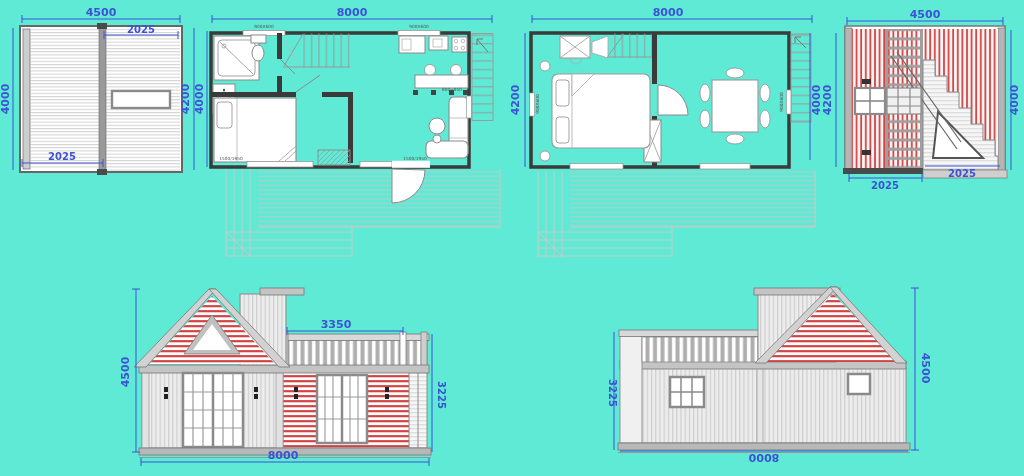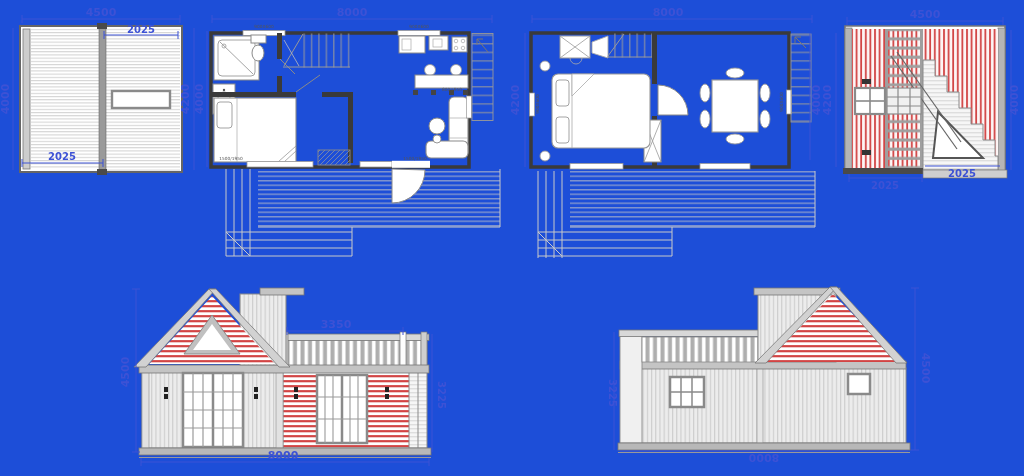--- a/index.html
+++ b/index.html
@@ -1,16 +1,16 @@
 <!DOCTYPE html>
 <html><head>
 <meta charset="utf-8">
 <style>
   html,body{margin:0;padding:0;background:#fff;}
-  .canvas{position:relative;width:1024px;height:476px;background:#1d4ed8;overflow:hidden;}
+  .canvas{position:relative;width:1024px;height:476px;background:#5eead4;overflow:hidden;}
   svg{display:block;}
   svg text{font-family:"DejaVu Sans",sans-serif;}
   .dim{font-size:11px;font-weight:600;fill:#3d52d5;}
   .dim-s{font-size:10px;font-weight:600;fill:#3d52d5;}
   .tiny{font-size:4.3px;font-weight:400;fill:#555;}
   .dl{stroke:#3d52d5;stroke-width:1;fill:none;}
   .wall{fill:none;stroke:#3a3a3a;stroke-width:3.5;}
   .lt{stroke:#c9c9c9;stroke-width:1;fill:none;}
 </style>
 </head>

